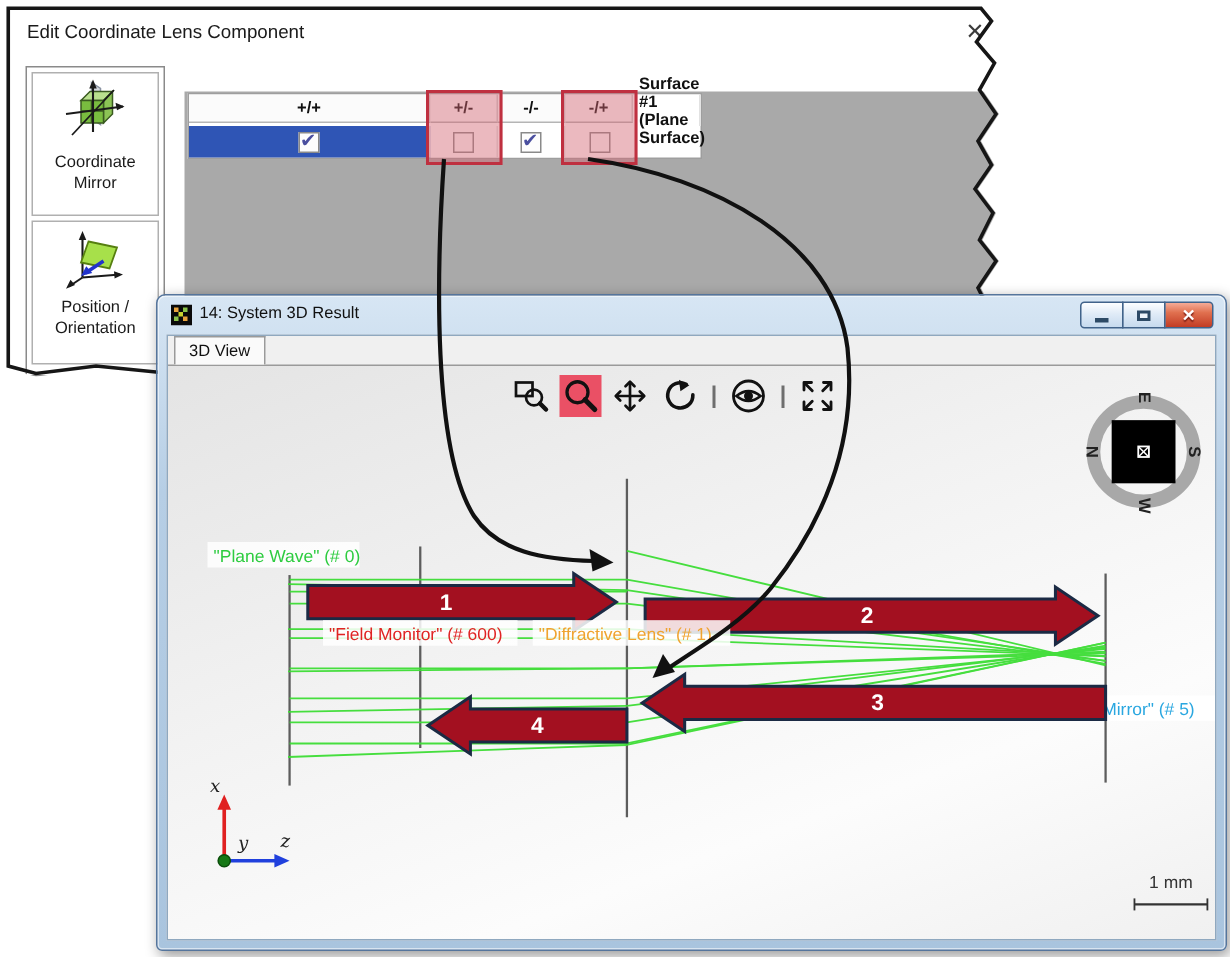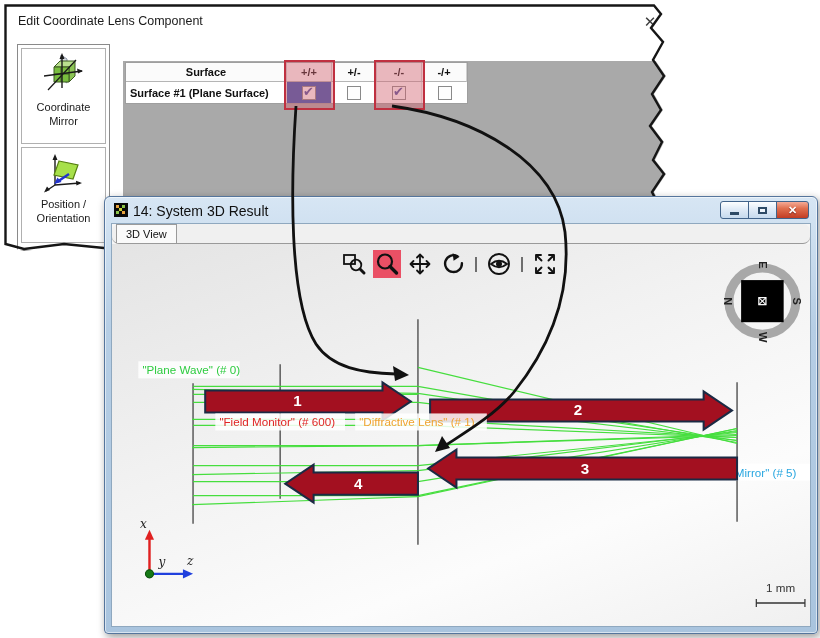--- a/index.html
+++ b/index.html
@@ -34,31 +34,31 @@
   .cb.checked::after{content:"✔";position:absolute;left:0px;top:-3px;font-size:13px;color:#4a4f9f;}
   .hl{position:absolute;border:2px solid #bf3040;background:rgba(210,100,112,0.45);z-index:6;}
   .hl.c1{left:280px;top:56px;width:47px;height:46px;}
   .hl.c2{left:370px;top:56px;width:47px;height:46px;}
 
   
   .win{position:absolute;left:104px;top:196px;width:712px;height:436px;z-index:10;
     background:linear-gradient(#d7e6f4,#b6cee5 30%,#a9c4de);border:1px solid #55759c;border-radius:6px 6px 4px 4px;
     box-shadow:0 0 0 1px rgba(255,255,255,.55) inset,2px 3px 9px rgba(0,0,0,.4);}
   .win-icon{position:absolute;left:9px;top:6px;width:14px;height:14px;}
-  .win-title{position:absolute;left:28px;top:6px;font-size:14px;color:#101010;}
+  .win-title{position:absolute;left:28px;top:6px;font-size:11px;color:#101010;}
   .win-btns{position:absolute;top:4px;right:8px;display:flex;}
   .wbtn{width:29px;height:18px;border:1px solid #41638a;margin-left:-1px;display:flex;align-items:center;
     justify-content:center;background:linear-gradient(#fdfeff,#e0ebf7 45%,#c6daee);box-sizing:border-box;}
   .wbtn.min{border-radius:3px 0 0 3px;}
   .wbtn.close{width:33px;border-radius:0 3px 3px 0;background:linear-gradient(#f5ab97,#e0704f 40%,#c23c24);}
   .g-min{width:9px;height:3px;background:#2d4a66;margin-top:7px;}
   .g-max{width:9px;height:7px;border:2px solid #2d4a66;box-sizing:border-box;background:#eef5fc;}
   .g-close{color:#fff;font-size:11px;font-weight:bold;text-shadow:0 1px 1px #7a1a10;}
   .win-client{position:absolute;left:6px;top:26px;right:6px;bottom:6px;background:#f6f6f6;border:1px solid #8fa8bf;}
-  .tabbar{position:absolute;left:0;right:0;top:0;height:19px;background:#f0f0f0;border-bottom:1px solid #9a9a9a;border-radius:7px;}
+  .tabbar{position:absolute;left:0;right:0;top:0;height:19px;background:#f0f0f0;border-bottom:1px solid #9a9a9a;}
   .tab{position:absolute;left:4px;top:0;height:19px;line-height:18px;padding:0 9px;font-size:11px;color:#111;
     background:#fafafa;border:1px solid #9a9a9a;border-bottom:none;box-sizing:border-box;}
   .viewport{position:absolute;left:0;right:0;top:20px;bottom:0;
     background:linear-gradient(160deg,#e4e4e4,#f2f2f2 40%,#fcfcfc 72%,#f0f0f0);}
   .scene{position:absolute;left:0;top:0;width:100%;height:100%;}
 
   
   .toolbar{position:absolute;left:228px;top:6px;display:flex;align-items:center;gap:5px;z-index:3;}
   .tool{width:28px;height:28px;display:flex;align-items:center;justify-content:center;}
   .tool.sel{background:#ea5065;}
@@ -107,21 +107,20 @@
           <polygon points="17,10 36,14 31,28 12,24" fill="#a7e04a" stroke="#567f10" stroke-width="1.2"></polygon>
           <line x1="27" y1="23" x2="15" y2="31" stroke="#2233cc" stroke-width="2.4"></line>
           <polygon points="12,33 19.5,31 15.5,26.5" fill="#2233cc"></polygon>
         </svg>
       </span>
       <div class="side-label">Position / Orientation</div>
     </div>
   </div>
 
   <div class="tbl">
-    <div class="th">Surface</div>
     <div class="th">+/+</div>
     <div class="th">+/-</div>
     <div class="th">-/-</div>
     <div class="th">-/+</div>
     <div class="td name">Surface #1 (Plane Surface)</div>
     <div class="td sel">
       <span class="cb checked"></span>
     </div>
     <div class="td">
       <span class="cb"></span>

